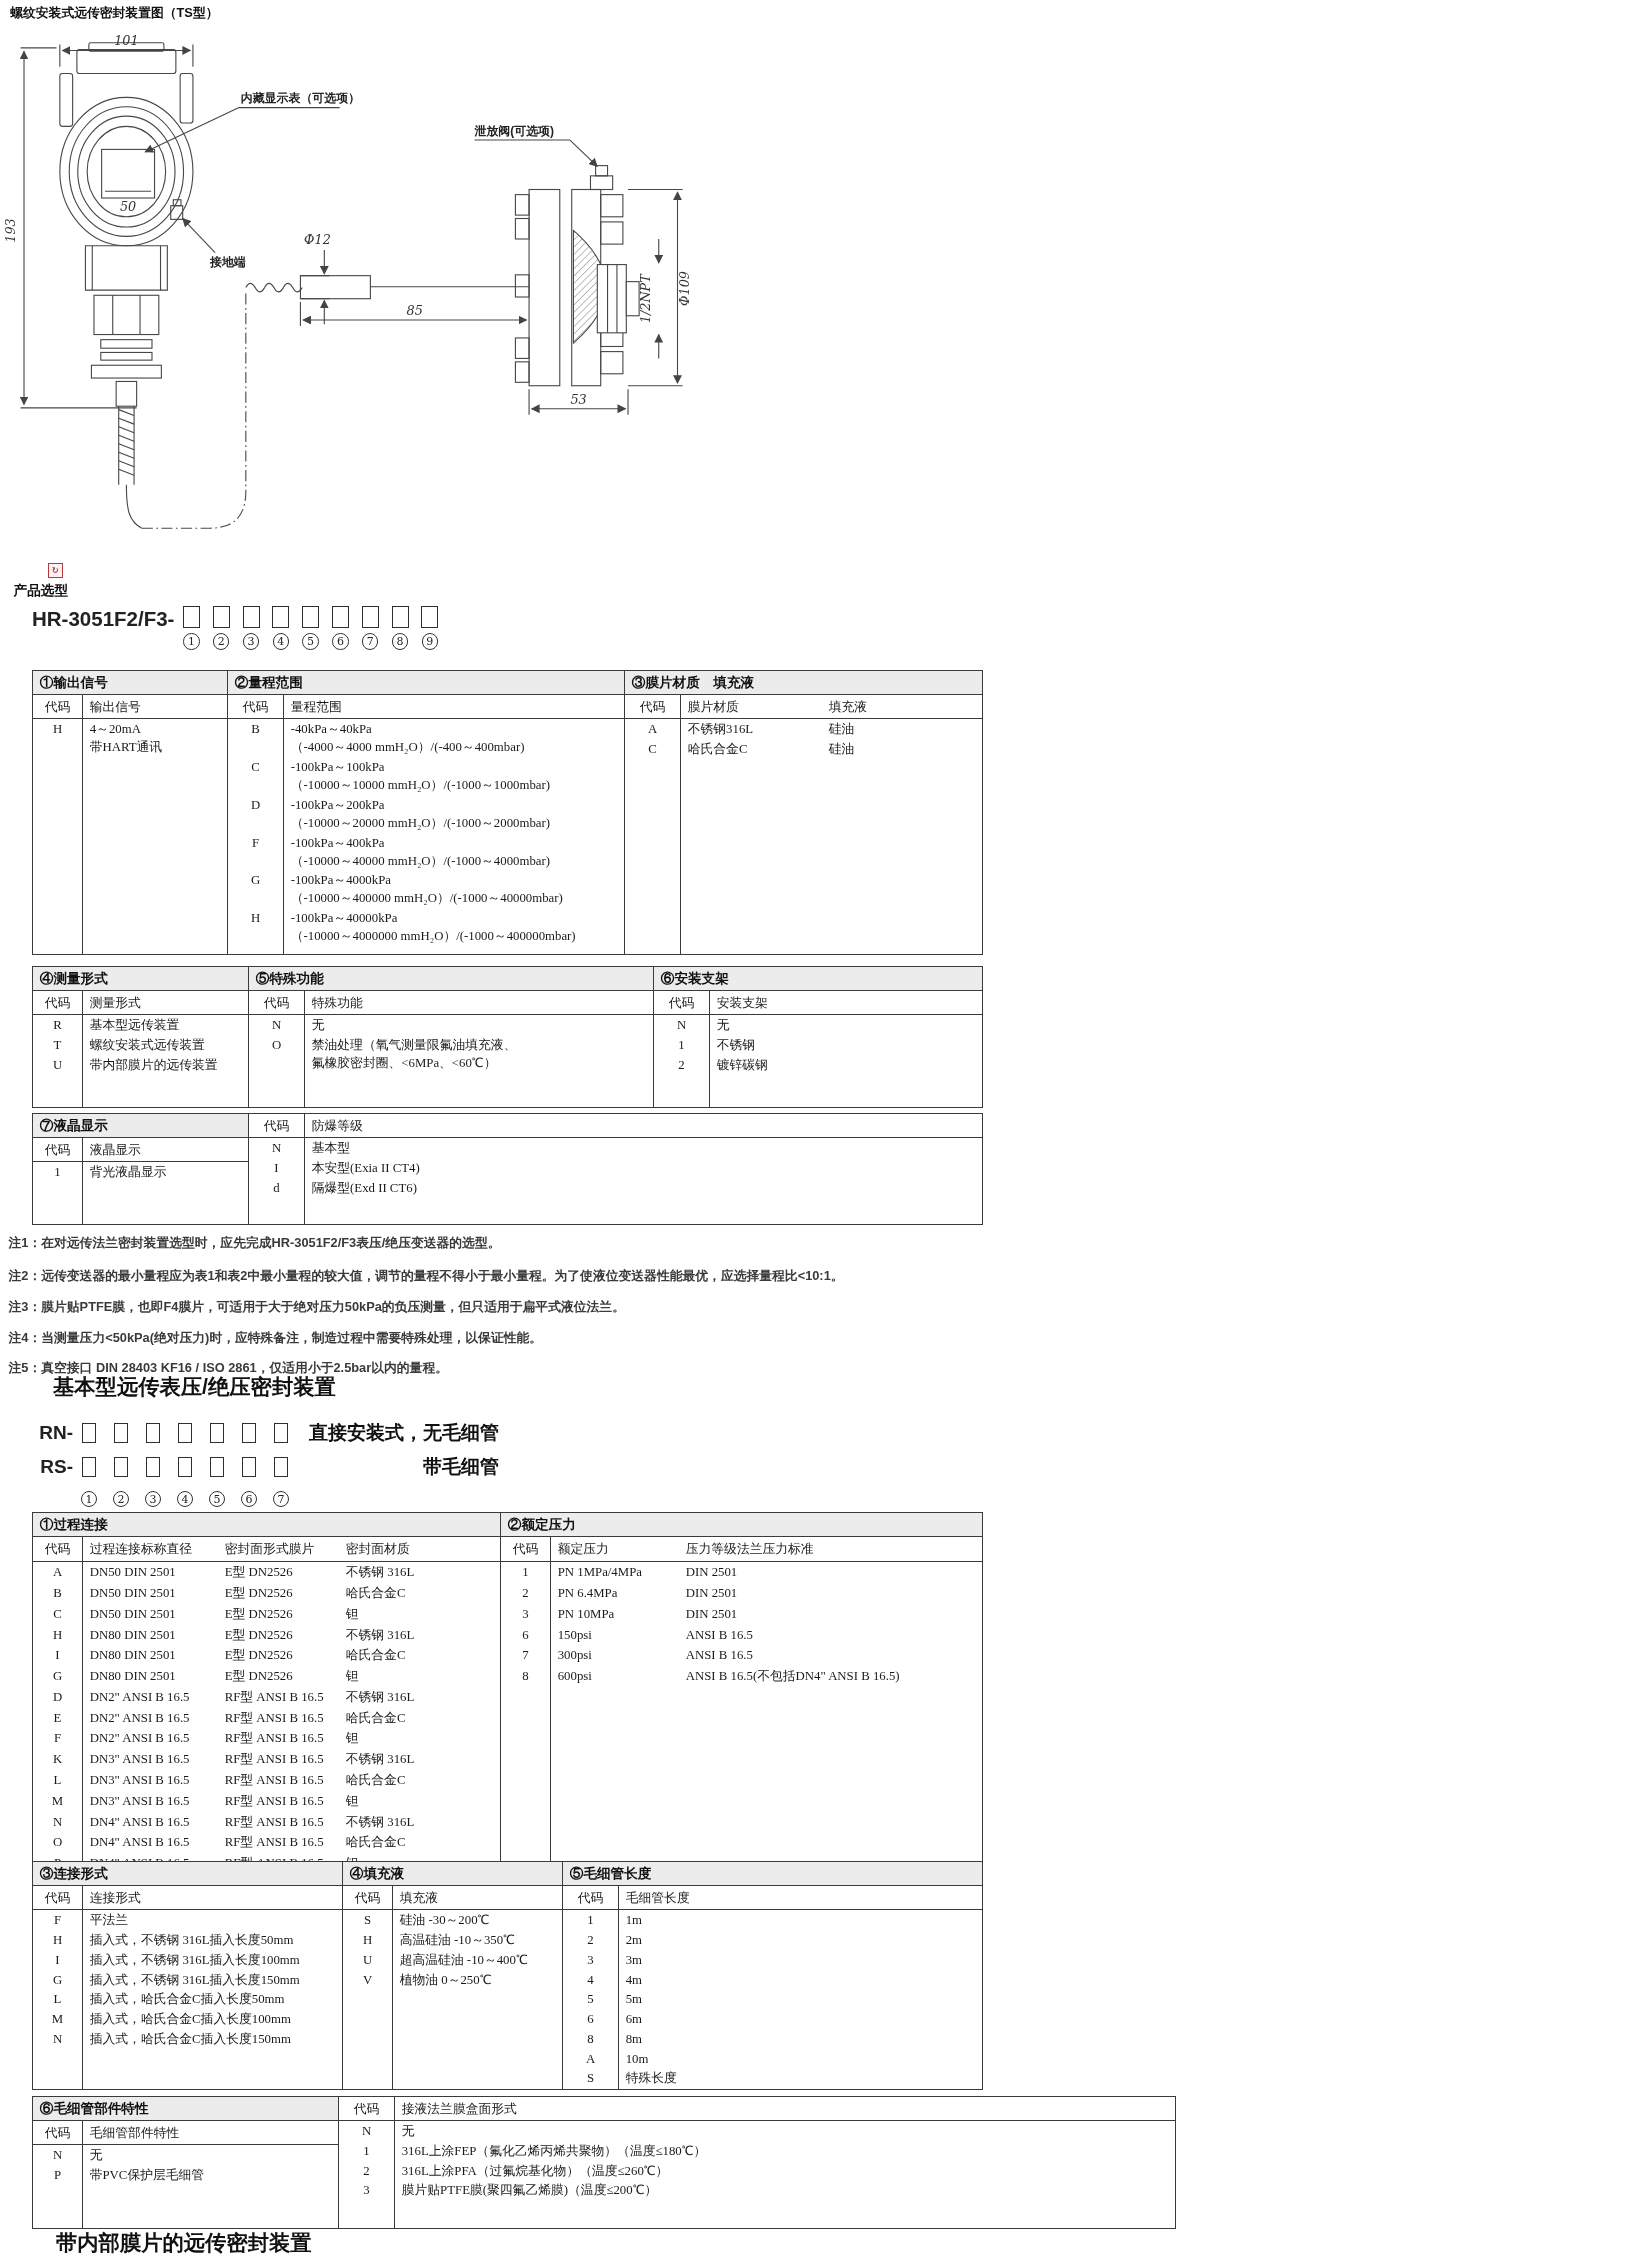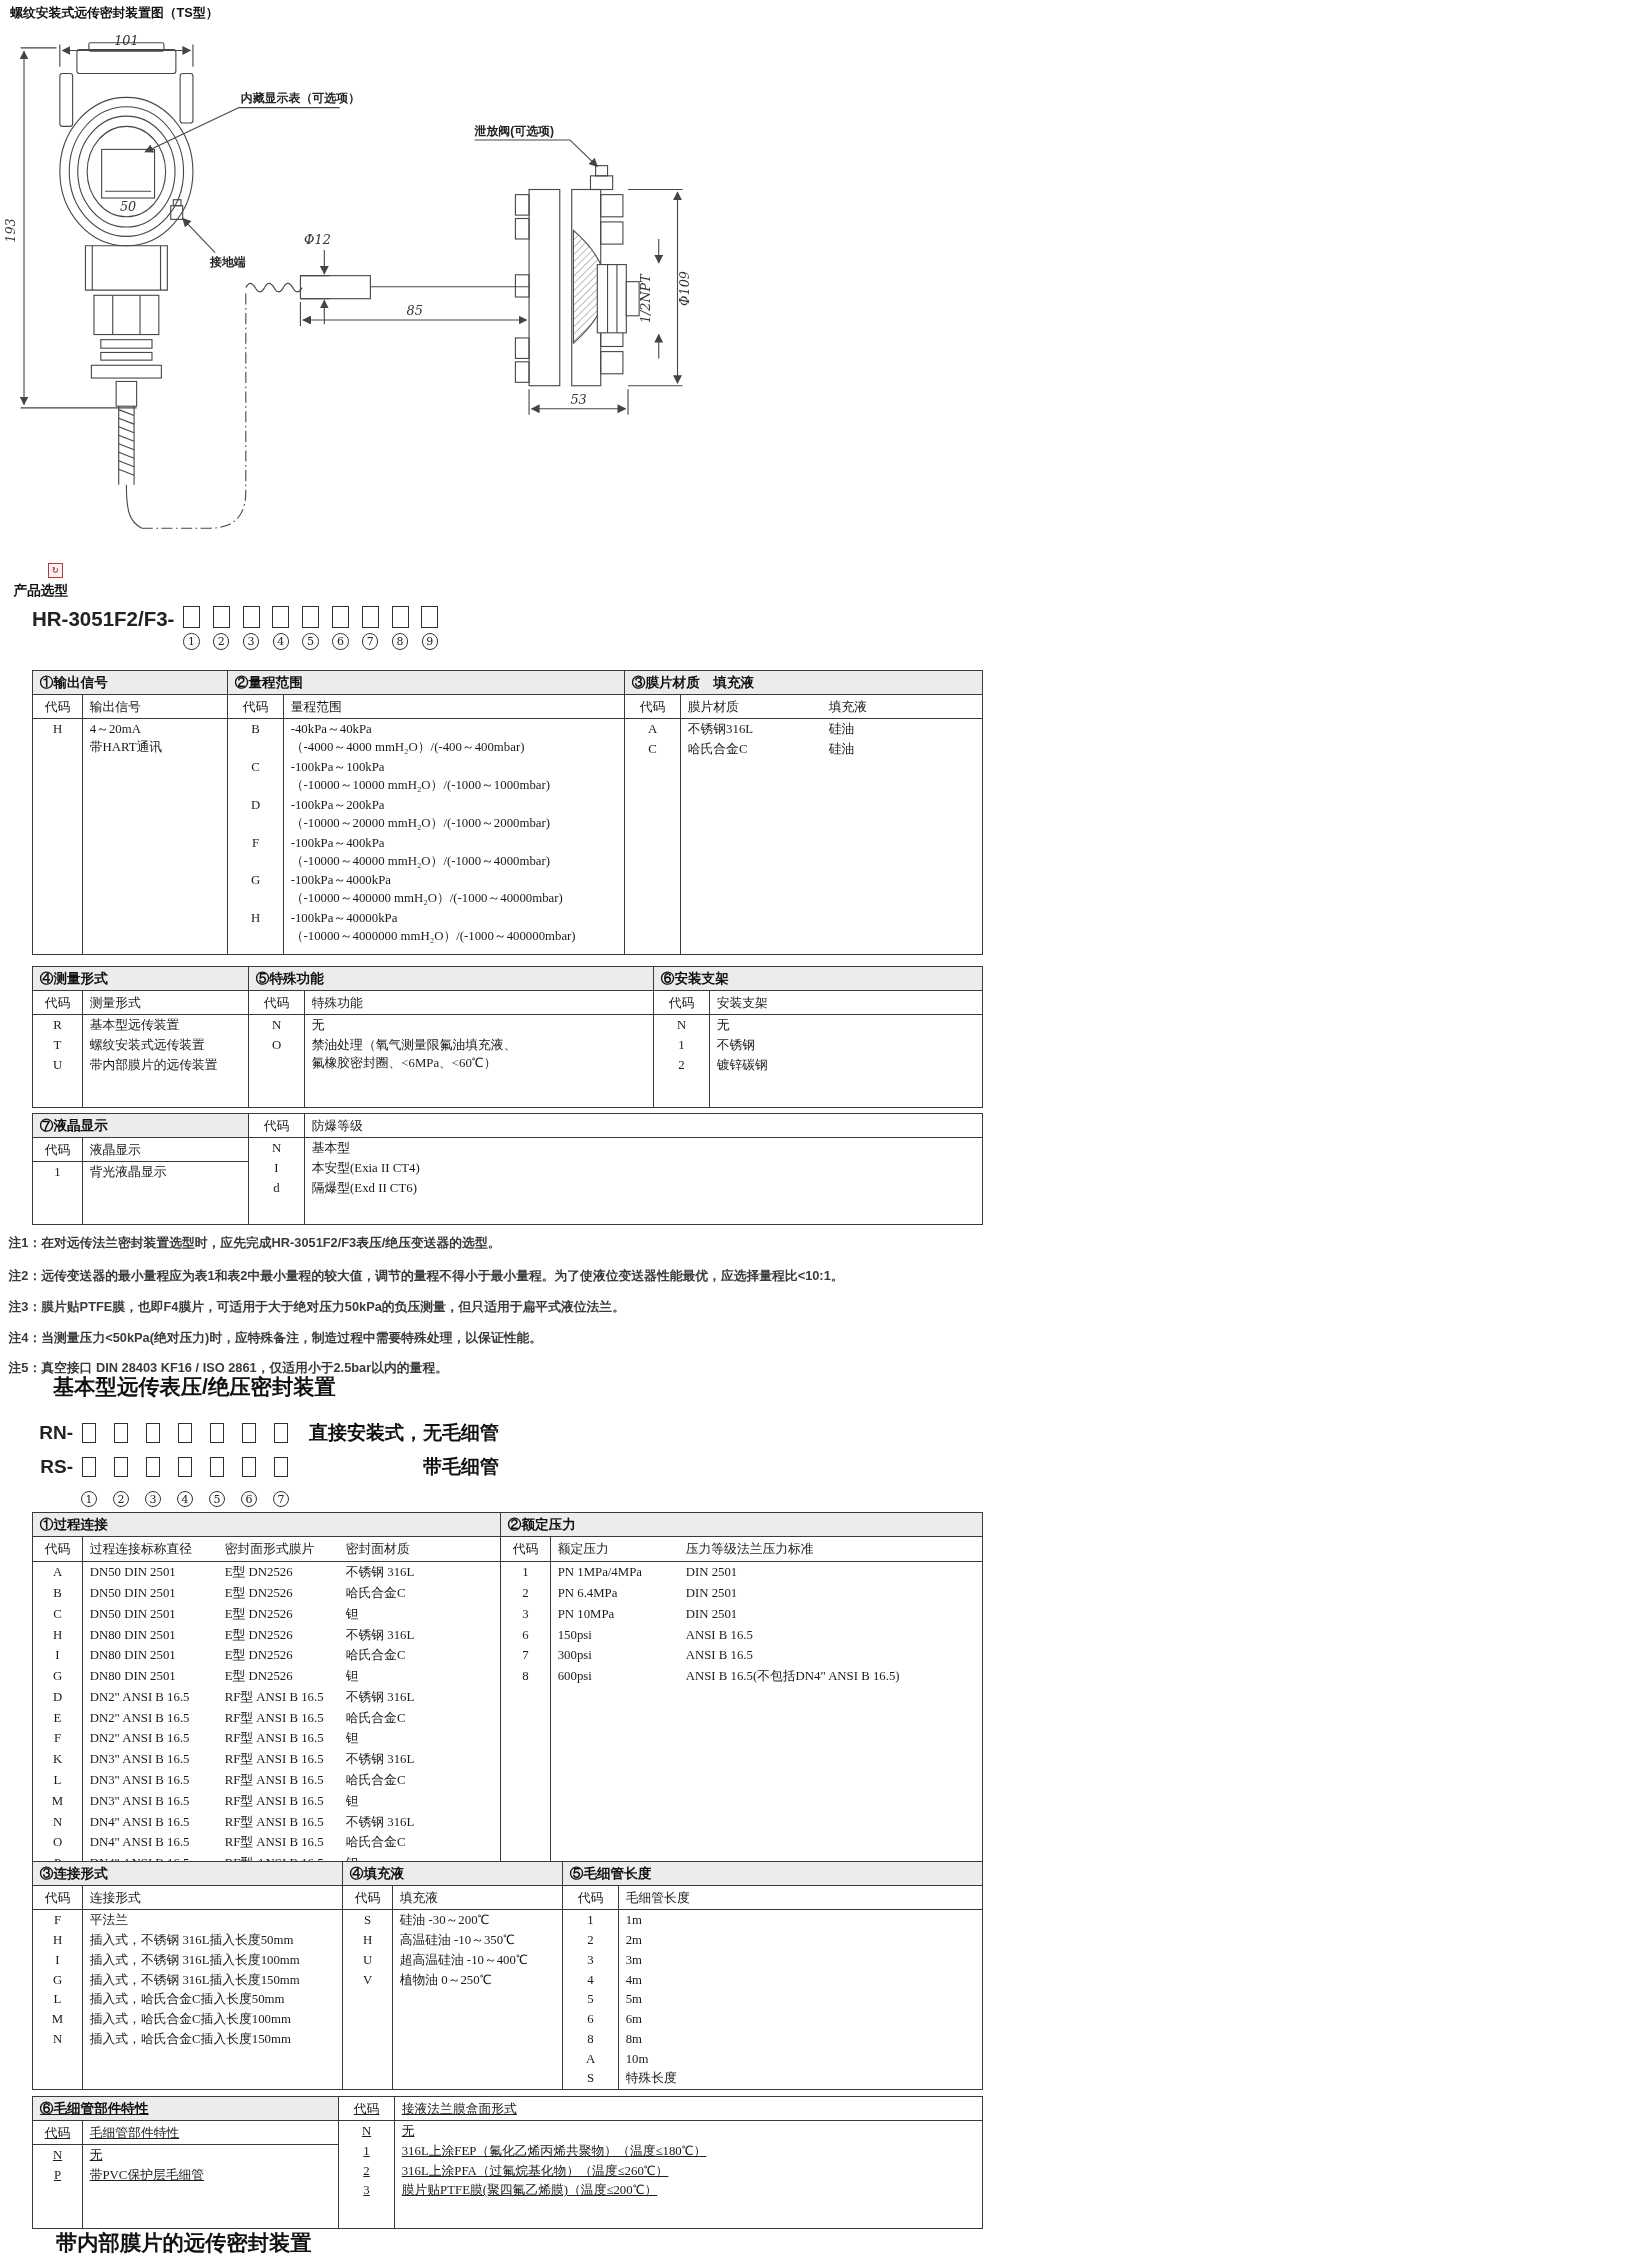--- a/index.html
+++ b/index.html
@@ -661,21 +661,21 @@
         </div>
         <div class="sr" style="grid-template-columns:55px 1fr">
           <span class="cc">S</span>
           <span class="ct">特殊长度</span>
         </div>
         <i class="vl" style="left:55px"></i>
       </div>
     </div>
 </div>
 
-<div class="tbl" style="left:32px;top:2096px;width:951px;height:133px;text-decoration:underline;">
+<div class="tbl" style="left:32px;top:2096px;width:1144px;height:133px;">
   <div class="sec" style="width:305px">
       <div class="st">⑥毛细管部件特性</div>
       <div class="swrap">
         <div class="sr sh" style="grid-template-columns:49px 1fr">
           <span class="cc">代码</span>
           <span class="ct">毛细管部件特性</span>
         </div>
         <div class="sr" style="grid-template-columns:49px 1fr">
           <span class="cc">N</span>
           <span class="ct">无</span>

